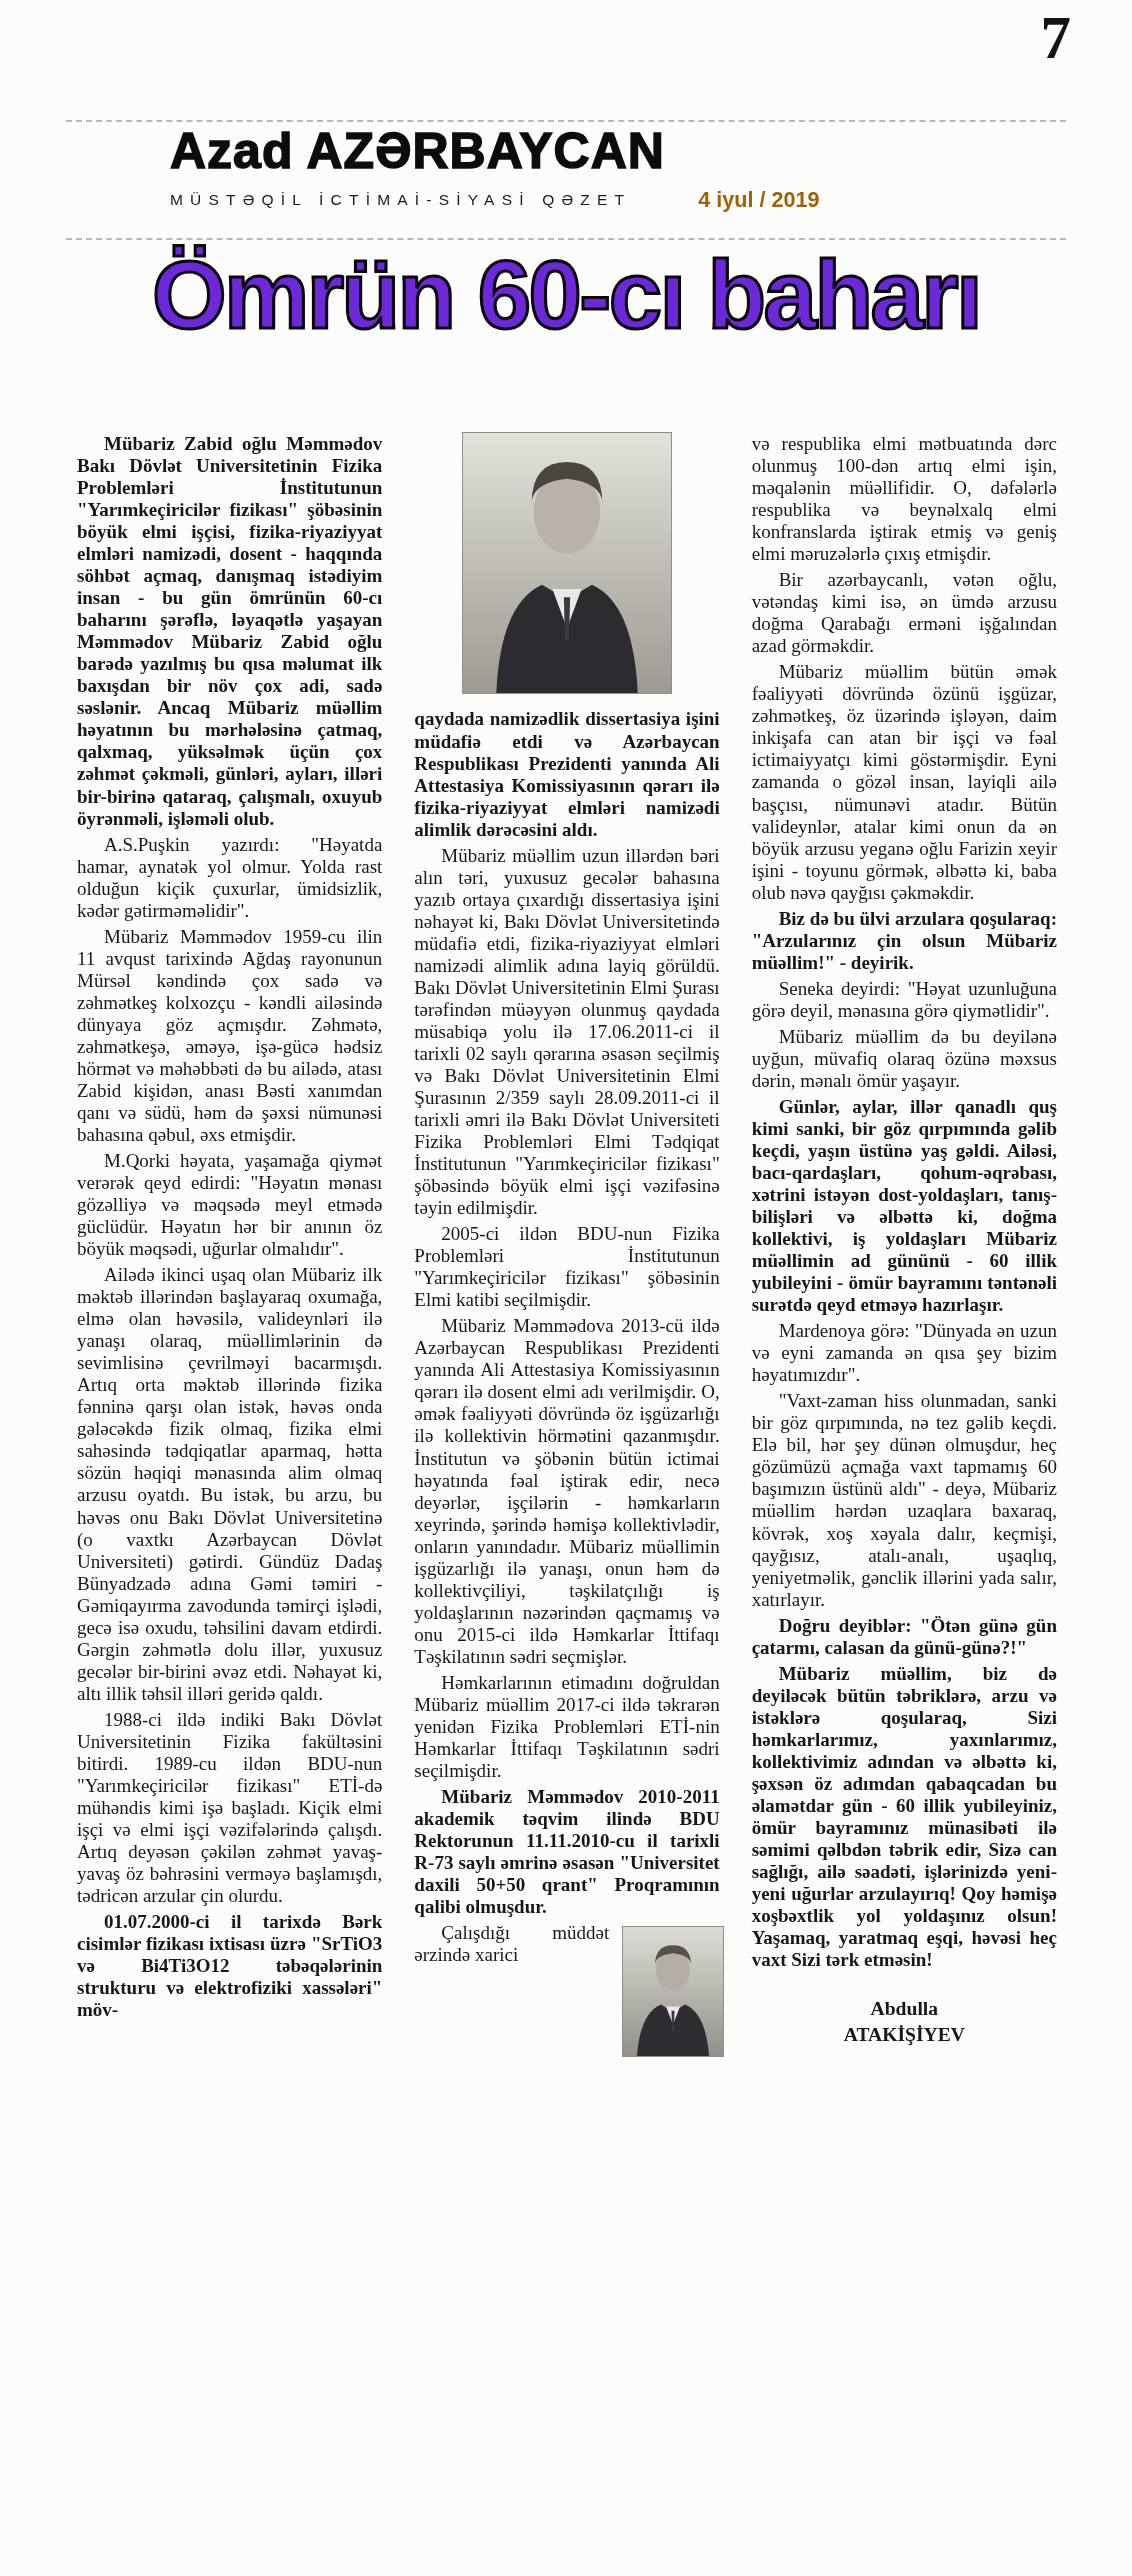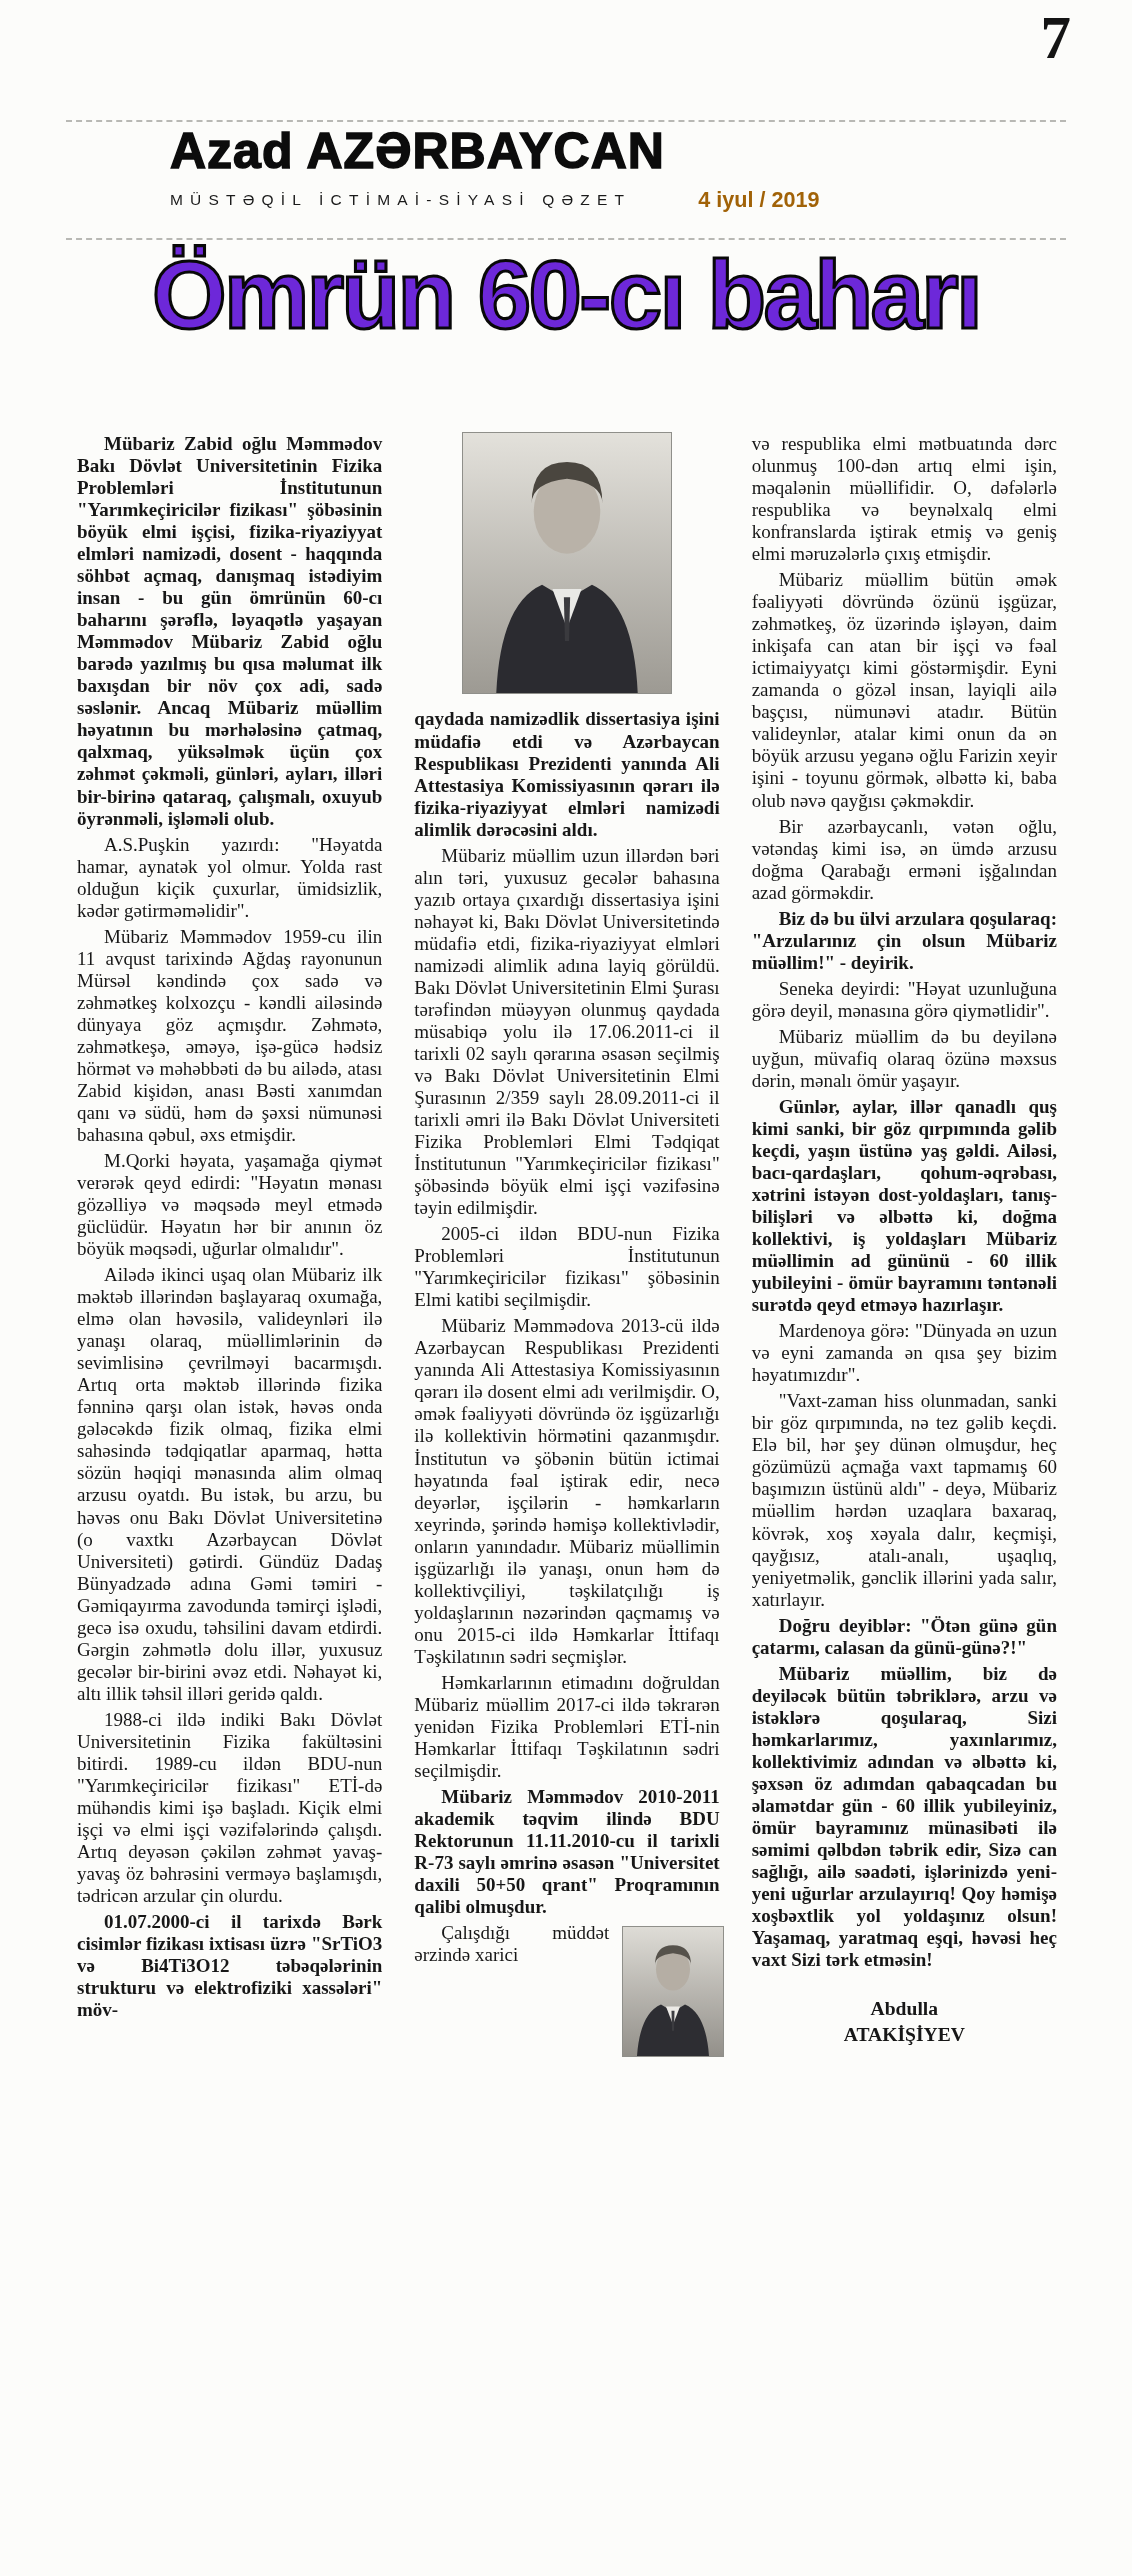--- a/index.html
+++ b/index.html
@@ -142,22 +142,22 @@
           <polygon points="43,79 50,97 57,79" fill="#eceae6"></polygon>
           <polygon points="48.5,83 51.5,83 51,103 49,103" fill="#3c3c40"></polygon>
         </svg>
       </figure>
       <p>Çalışdığı müddət ərzində xarici</p>
       <div class="clear"></div>
     </div>
 
     <div class="col">
       <p class="noindent">və respublika elmi mətbuatında dərc olunmuş 100-dən artıq elmi işin, məqalənin müəllifidir. O, dəfələrlə respublika və beynəlxalq elmi konfranslarda iştirak etmiş və geniş elmi məruzələrlə çıxış etmişdir.</p>
+      <p>Bir azərbaycanlı, vətən oğlu, vətəndaş kimi isə, ən ümdə arzusu doğma Qarabağı erməni işğalından azad görməkdir.</p>
       <p>Mübariz müəllim bütün əmək fəaliyyəti dövründə özünü işgüzar, zəhmətkeş, öz üzərində işləyən, daim inkişafa can atan bir işçi və fəal ictimaiyyatçı kimi göstərmişdir. Eyni zamanda o gözəl insan, layiqli ailə başçısı, nümunəvi atadır. Bütün valideynlər, atalar kimi onun da ən böyük arzusu yeganə oğlu Farizin xeyir işini - toyunu görmək, əlbəttə ki, baba olub nəvə qayğısı çəkməkdir.</p>
-      <p>Bir azərbaycanlı, vətən oğlu, vətəndaş kimi isə, ən ümdə arzusu doğma Qarabağı erməni işğalından azad görməkdir.</p>
       <p class="bold">Biz də bu ülvi arzulara qoşularaq: "Arzularınız çin olsun Mübariz müəllim!" - deyirik.</p>
       <p>Seneka deyirdi: "Həyat uzunluğuna görə deyil, mənasına görə qiymətlidir".</p>
       <p>Mübariz müəllim də bu deyilənə uyğun, müvafiq olaraq özünə məxsus dərin, mənalı ömür yaşayır.</p>
       <p class="bold">Günlər, aylar, illər qanadlı quş kimi sanki, bir göz qırpımında gəlib keçdi, yaşın üstünə yaş gəldi. Ailəsi, bacı-qardaşları, qohum-əqrəbası, xətrini istəyən dost-yoldaşları, tanış-bilişləri və əlbəttə ki, doğma kollektivi, iş yoldaşları Mübariz müəllimin ad gününü - 60 illik yubileyini - ömür bayramını təntənəli surətdə qeyd etməyə hazırlaşır.</p>
       <p>Mardenoya görə: "Dünyada ən uzun və eyni zamanda ən qısa şey bizim həyatımızdır".</p>
       <p>"Vaxt-zaman hiss olunmadan, sanki bir göz qırpımında, nə tez gəlib keçdi. Elə bil, hər şey dünən olmuşdur, heç gözümüzü açmağa vaxt tapmamış 60 başımızın üstünü aldı" - deyə, Mübariz müəllim hərdən uzaqlara baxaraq, kövrək, xoş xəyala dalır, keçmişi, qayğısız, atalı-analı, uşaqlıq, yeniyetməlik, gənclik illərini yada salır, xatırlayır.</p>
       <p class="bold">Doğru deyiblər: "Ötən günə gün çatarmı, calasan da günü-günə?!"</p>
       <p class="bold">Mübariz müəllim, biz də deyiləcək bütün təbriklərə, arzu və istəklərə qoşularaq, Sizi həmkarlarımız, yaxınlarımız, kollektivimiz adından və əlbəttə ki, şəxsən öz adımdan qabaqcadan bu əlamətdar gün - 60 illik yubileyiniz, ömür bayramınız münasibəti ilə səmimi qəlbdən təbrik edir, Sizə can sağlığı, ailə səadəti, işlərinizdə yeni-yeni uğurlar arzulayırıq! Qoy həmişə xoşbəxtlik yol yoldaşınız olsun! Yaşamaq, yaratmaq eşqi, həvəsi heç vaxt Sizi tərk etməsin!</p>
       <div class="signature">
         <div>Abdulla</div>

